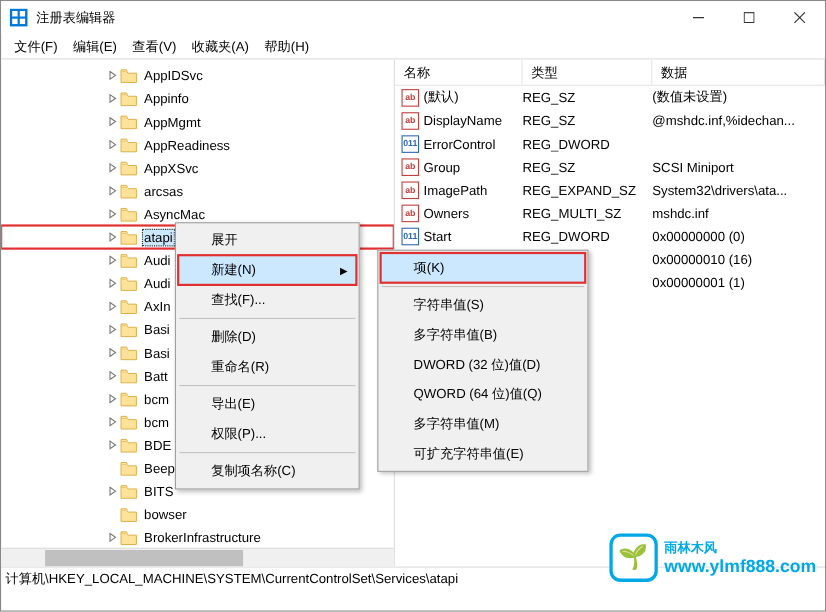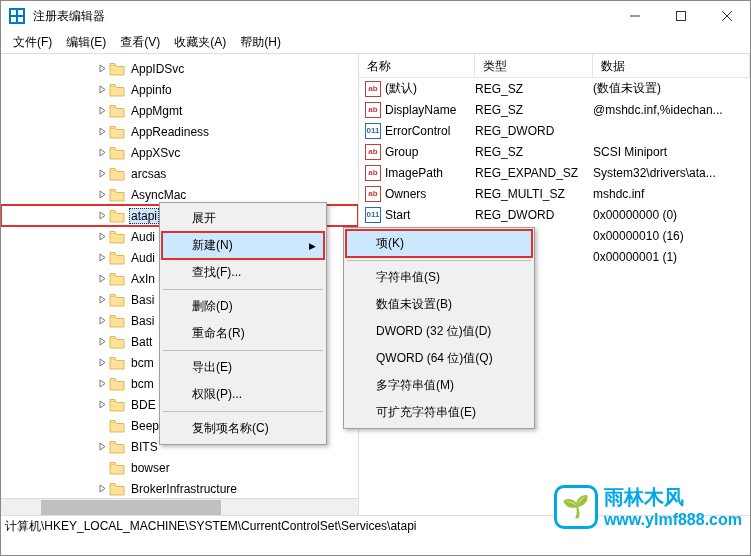--- a/index.html
+++ b/index.html
@@ -53,21 +53,21 @@
 .cm2 { left: 342px; top: 226px; width: 192px; }
 
 .statusbar { height: 22px; border-top: 1px solid #ddd; display: flex; align-items: center; padding-left: 4px; overflow: hidden; white-space: nowrap; }
 
 .hscroll { position: absolute; bottom: 0; left: 0; right: 0; height: 17px; background: #f0f0f0; border-top: 1px solid #ddd; }
 .hscroll .thumb { position: absolute; height: 15px; top: 1px; background: #c0c0c0; }
 
 .watermark { position: absolute; right: 8px; bottom: 26px; display: flex; align-items: center; gap: 6px; z-index: 20; }
 .watermark .logo { width: 44px; height: 44px; border: 3px solid #00a8e8; border-radius: 10px; display: flex; align-items: center; justify-content: center; color: #00a8e8; font-size: 22px; background: #fff; }
 .watermark .txt { color: #00a8e8; font-weight: bold; }
-.watermark .txt .cn { font-size: 20px; }
+.watermark .txt .cn { font-size: 12px; }
 .watermark .txt .url { font-size: 16px; }
 
 .expander svg { width: 9px; height: 9px; }
 </style>
 </head>
 <body>
 
 <div class="titlebar">
   <span class="app-icon">
     <svg viewBox="0 0 12 12">
@@ -460,21 +460,21 @@
   <div class="cm-item">导出(E)</div>
   <div class="cm-item">权限(P)...</div>
   <div class="cm-sep"></div>
   <div class="cm-item">复制项名称(C)</div>
 </div>
 
 <div class="context-menu cm2">
   <div class="cm-item hover highlighted">项(K)</div>
   <div class="cm-sep"></div>
   <div class="cm-item">字符串值(S)</div>
-  <div class="cm-item">数值未设置(B)</div>
+  <div class="cm-item">多字符串值(B)</div>
   <div class="cm-item">DWORD (32 位)值(D)</div>
   <div class="cm-item">QWORD (64 位)值(Q)</div>
   <div class="cm-item">多字符串值(M)</div>
   <div class="cm-item">可扩充字符串值(E)</div>
 </div>
 
 <div class="statusbar">
   <span>计算机\HKEY_LOCAL_MACHINE\SYSTEM\CurrentControlSet\Services\atapi</span>
 </div>
 

